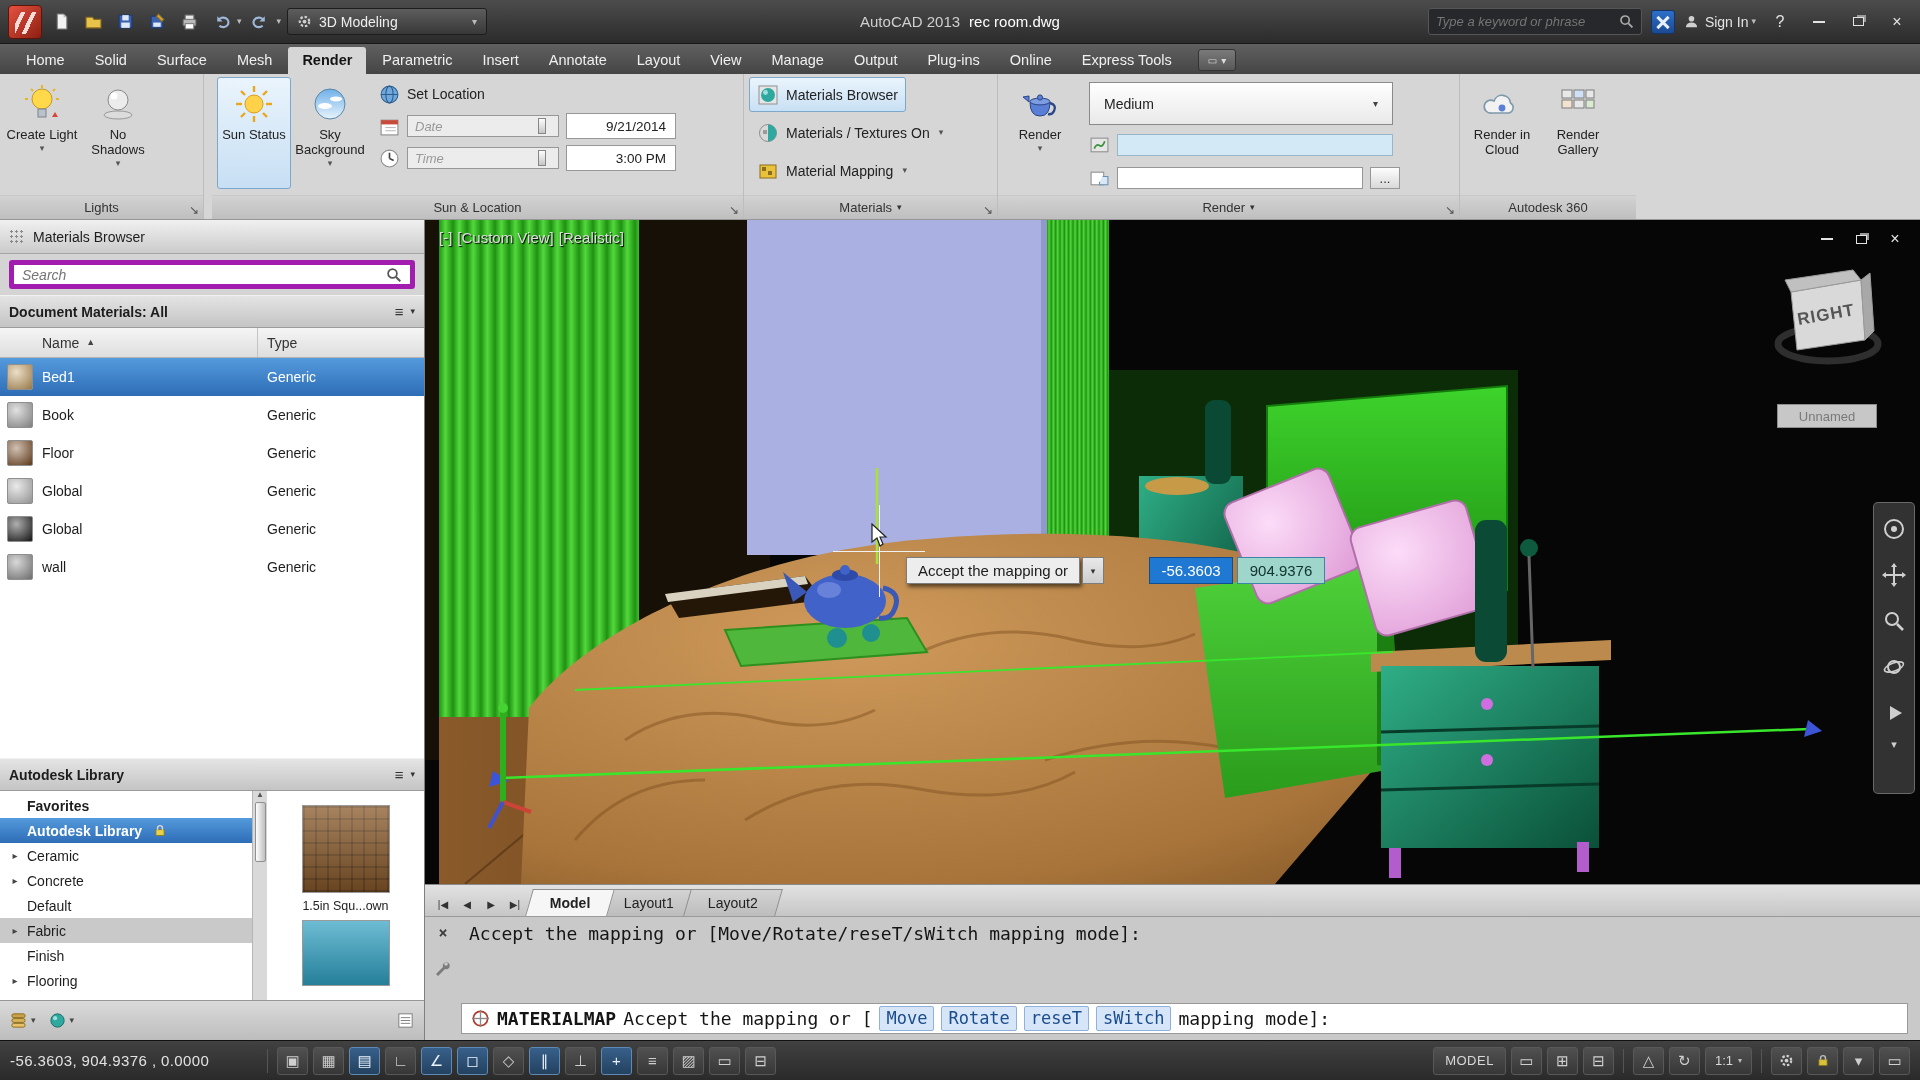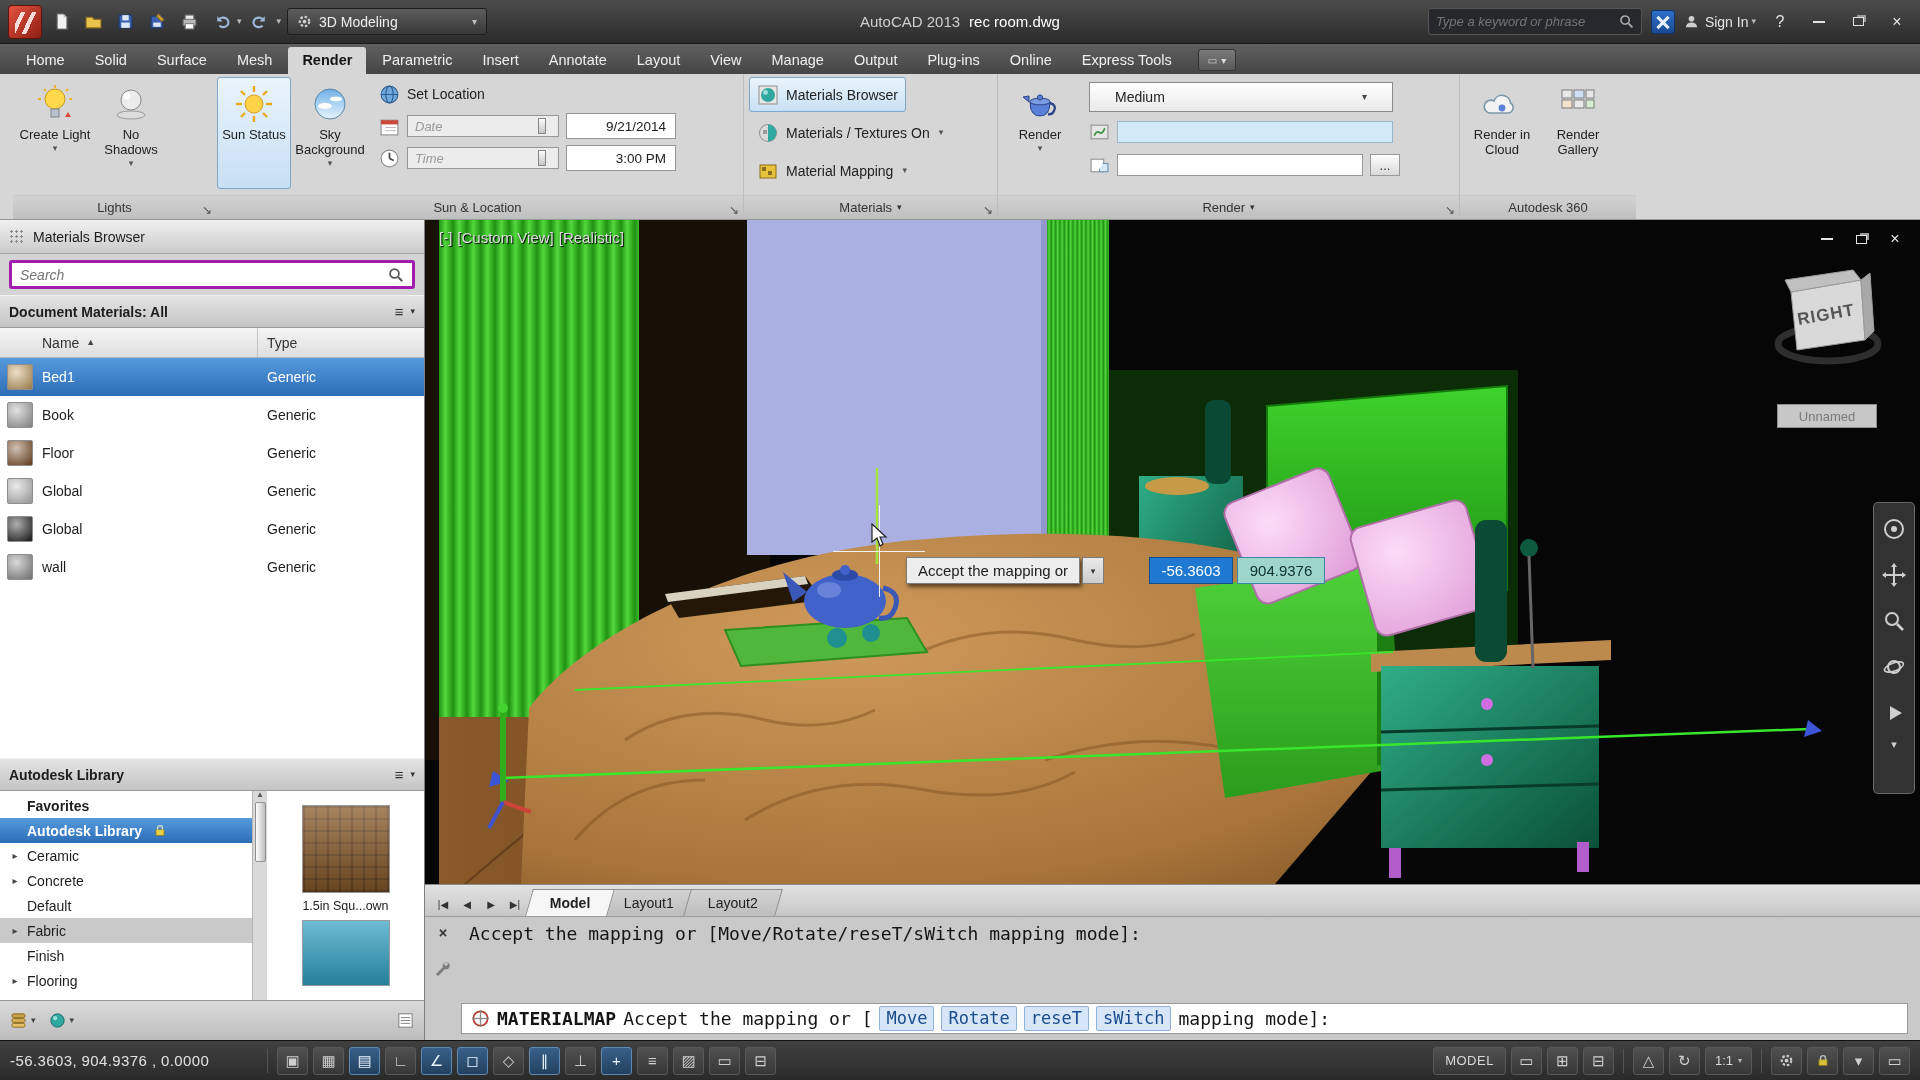--- a/index.html
+++ b/index.html
@@ -49,30 +49,30 @@
 .mrow svg{width:22px;height:22px}
 .mrow .mcar{font-size:9px;color:#555;margin-left:2px}
 .suncol{display:flex;flex-direction:column;gap:6px;margin-left:10px;padding-top:4px}
 .srow{display:flex;align-items:center;gap:7px;height:26px;font-size:14px;color:#222}
 .srow svg{width:21px;height:21px}
 .track{position:relative;width:152px;height:22px;background:#ececec;border:1px solid #979797}
 .track .ph{position:absolute;left:7px;top:3px;font-size:13px;color:#999;font-style:italic}
 .track .handle{position:absolute;right:12px;top:2px;width:8px;height:16px;background:linear-gradient(#fdfdfd,#c6c6c6);border:1px solid #878787}
 .vfield{width:110px;height:26px;border:1px solid #979797;background:#fff;font-size:13.5px;display:flex;align-items:center;justify-content:flex-end;padding:0 9px;color:#222}
 .rencol{display:flex;flex-direction:column;gap:7px;margin-left:10px;padding-top:5px}
-.combo{width:304px;height:30px;border:1px solid #8a8a8a;background:linear-gradient(#fff,#e9e9e9);display:flex;align-items:center;justify-content:space-between;font-size:14px;padding:0 25px;color:#222}
+.combo{width:304px;height:43px;border:1px solid #8a8a8a;background:linear-gradient(#fff,#e9e9e9);display:flex;align-items:center;justify-content:space-between;font-size:14px;padding:0 14px;color:#222}
 .combo .car{font-size:10px;color:#444}
 .aquabar{width:276px;height:22px;background:#d4e9f6;border:1px solid #98b6c9}
 .wfield{width:246px;height:22px;background:#fff;border:1px solid #979797}
 .browse{width:30px;height:22px;border:1px solid #979797;background:linear-gradient(#fdfdfd,#d9d9d9);font-size:13px;display:flex;align-items:center;justify-content:center;color:#333}
 
 #palette{position:absolute;left:0;top:220px;width:425px;height:820px;background:#d4d4d4;border-right:1px solid #7f7f7f}
 .pal-h{height:34px;background:linear-gradient(#f0f0f0,#cbcbcb);border-bottom:1px solid #a5a5a5;display:flex;align-items:center;padding:0 9px;gap:9px;font-size:14px;color:#1d1d1d}
 .grip{width:15px;height:15px;background-image:radial-gradient(#8a8a8a 1.3px,transparent 1.4px);background-size:5px 5px}
-.psearch{margin:6px 9px;height:29px;background:#fff;border:3px solid #a21caf;border-radius:3px;display:flex;align-items:center;padding:0 8px;gap:6px}
+.psearch{margin:6px 9px;height:29px;background:#fff;border:5px solid #a21caf;border-radius:3px;display:flex;align-items:center;padding:0 8px;gap:6px}
 .psearch input{flex:1;border:0;outline:0;font-style:italic;font-size:14px;color:#666;font-family:inherit;min-width:0}
 .secbar{height:33px;background:linear-gradient(#e4e4e4,#c4c4c4);border-top:1px solid #f2f2f2;border-bottom:1px solid #9c9c9c;display:flex;align-items:center;padding:12px 9px;font-weight:bold;font-size:14px;color:#1d1d1d}
 .secbar .sp{margin-left:auto;display:flex;gap:7px;align-items:center;font-weight:normal}
 .secbar .mi{font-size:15px;color:#333}.secbar .ci{font-size:9px;color:#333}
 .thead{height:30px;background:linear-gradient(#f5f5f5,#dedede);border-bottom:1px solid #b3b3b3;display:flex;font-size:14px;color:#333}
 .thead .c1{width:258px;padding-left:42px;display:flex;align-items:center;gap:7px;border-right:1px solid #c4c4c4}
 .thead .c2{flex:1;display:flex;align-items:center;padding-left:9px}
 .sorta{font-size:9px;color:#444}
 .mtable{background:#fff;height:400px}
 .mri{height:38px;display:flex;align-items:center;font-size:14px;color:#1d1d1d}
@@ -256,21 +256,21 @@
   <div class="rtab">Online</div>
   <div class="rtab">Express Tools</div>
   <div class="rtab-x">
       <span>▭</span>
       <span>▾</span>
     </div>
 </div>
 
 <div id="ribbon">
 
-  <div class="pwrap" style="left:13px;width:204px">
+  <div class="pwrap" style="left:0;width:204px">
     <div class="pbody">
       <div class="bb">
         <span class="bi">
             <svg viewBox="0 0 40 40">
               <circle cx="20" cy="15" r="10" fill="#ffd94a" stroke="#c8981e"></circle>
               <g stroke="#e8b42a" stroke-width="2">
                 <line x1="20" y1="1" x2="20" y2="4"></line>
                 <line x1="6" y1="15" x2="3" y2="15"></line>
                 <line x1="37" y1="15" x2="34" y2="15"></line>
                 <line x1="9" y1="5" x2="11" y2="7"></line>

